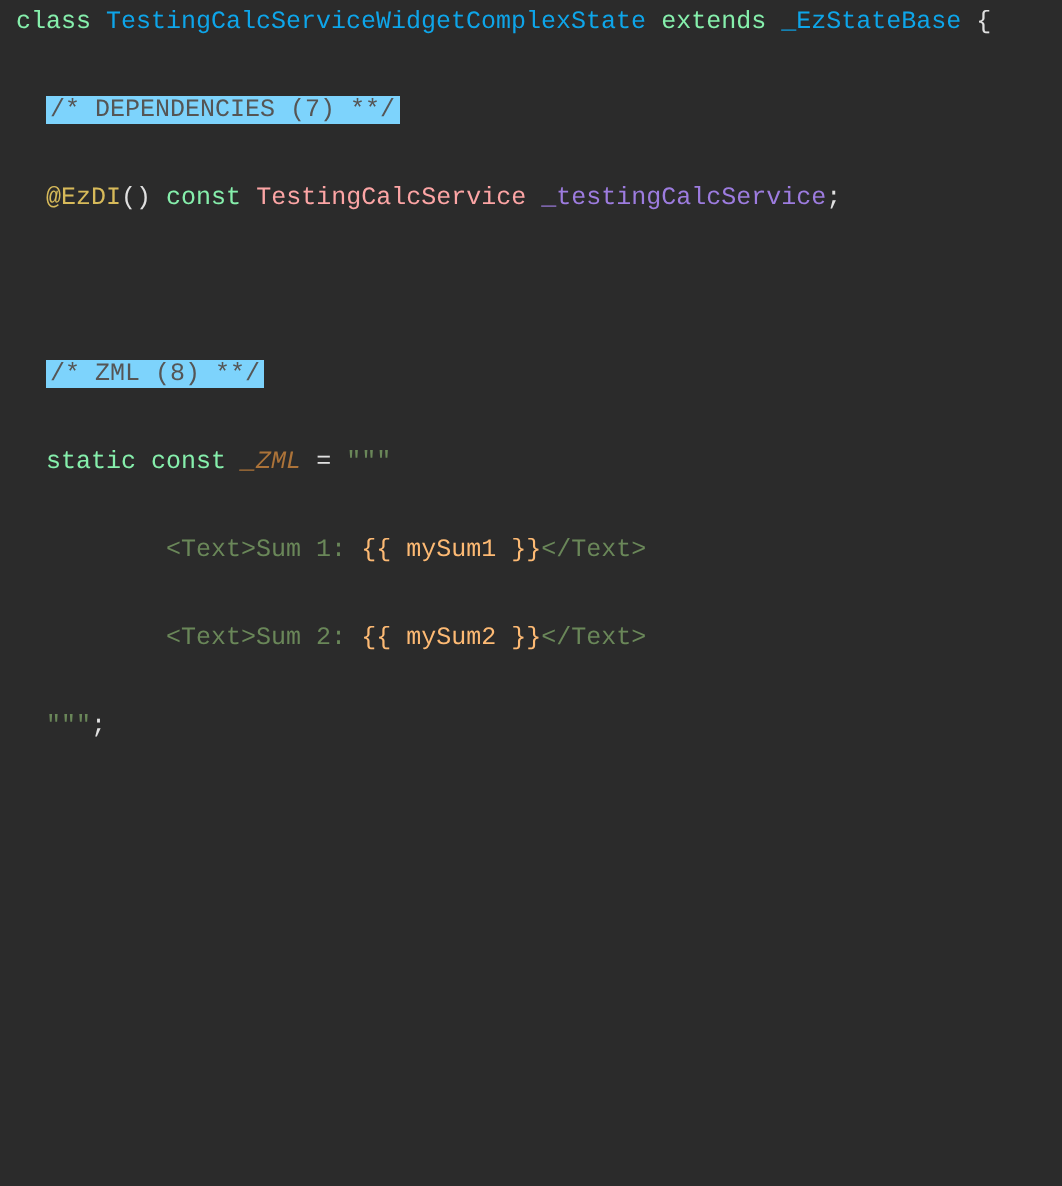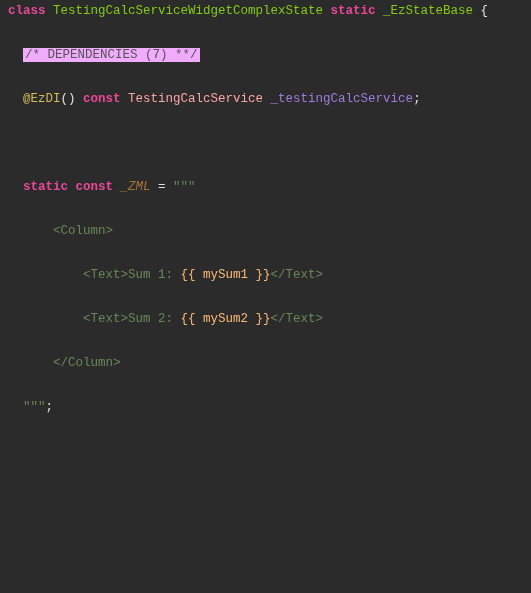--- a/index.html
+++ b/index.html
@@ -20,46 +20,45 @@
     font-family: inherit;
     white-space: pre;
   }
   .code {
     padding: 0;
   }
   .line {
     display: block;
     padding-left: 8px;
   }
-  .hl { background: #f0abfc; color: #555; padding: 0 2px; }
+  .hl { background: #7dd3fc; color: #555; padding: 0 2px; }
   .ann { color: #d7ba5a; }
-  .kw  { color: #ec4899; font-weight: bold; }
-  .cls { color: #84cc16; }
+  .kw  { color: #86efac; }
+  .cls { color: #0ea5e9; }
   .str { color: #6a8759; }
   .par { color: #e0e0e0; }
   .tag { color: #fdba74; }
   .id  { color: #9d7cdf; }
   .typ { color: #fca5a5; }
   .cur { color: #ac7339; font-style: italic;}
 </style>
 </head>
 <body>
 
 <div class="code">
 <pre>
-<span class="line"><span class="kw">class </span><span class="cls">TestingCalcServiceWidgetComplexState</span><span class="kw"> static </span><span class="cls">_EzStateBase</span><span class="par"> {</span></span>
+<span class="line"><span class="kw">class </span><span class="cls">TestingCalcServiceWidgetComplexState</span><span class="kw"> extends </span><span class="cls">_EzStateBase</span><span class="par"> {</span></span>
 <span class="line">  <span class="hl">/* DEPENDENCIES (7) **/</span></span>
 <span class="line">  <span class="ann">@EzDI</span><span class="par">()</span><span class="kw"> const </span><span class="typ">TestingCalcService</span><span class="id"> _testingCalcService</span><span class="par">;</span></span>
 <span class="line"></span>
 <span class="line"></span>
+<span class="line">  <span class="hl">/* ZML (8) **/</span></span>
 <span class="line">  <span class="kw">static const </span><span class="cur">_ZML</span><span class="par"> = </span><span class="str">"""</span></span>
-<span class="line">  <span class="str">    &lt;Column&gt;</span></span>
 <span class="line">  <span class="str">        &lt;Text&gt;</span><span class="str">Sum 1: </span><span class="tag">{{ mySum1 }}</span><span class="str">&lt;/Text&gt;</span></span>
 <span class="line">  <span class="str">        &lt;Text&gt;</span><span class="str">Sum 2: </span><span class="tag">{{ mySum2 }}</span><span class="str">&lt;/Text&gt;</span></span>
-<span class="line">  <span class="str">    &lt;/Column&gt;</span></span>
 <span class="line">  <span class="str">"""</span><span class="par">;</span></span>
 <span class="line"></span>
 <span class="line"></span>
 
 
 <span class="line"></span>
 <span class="line"></span>
 
 
 

